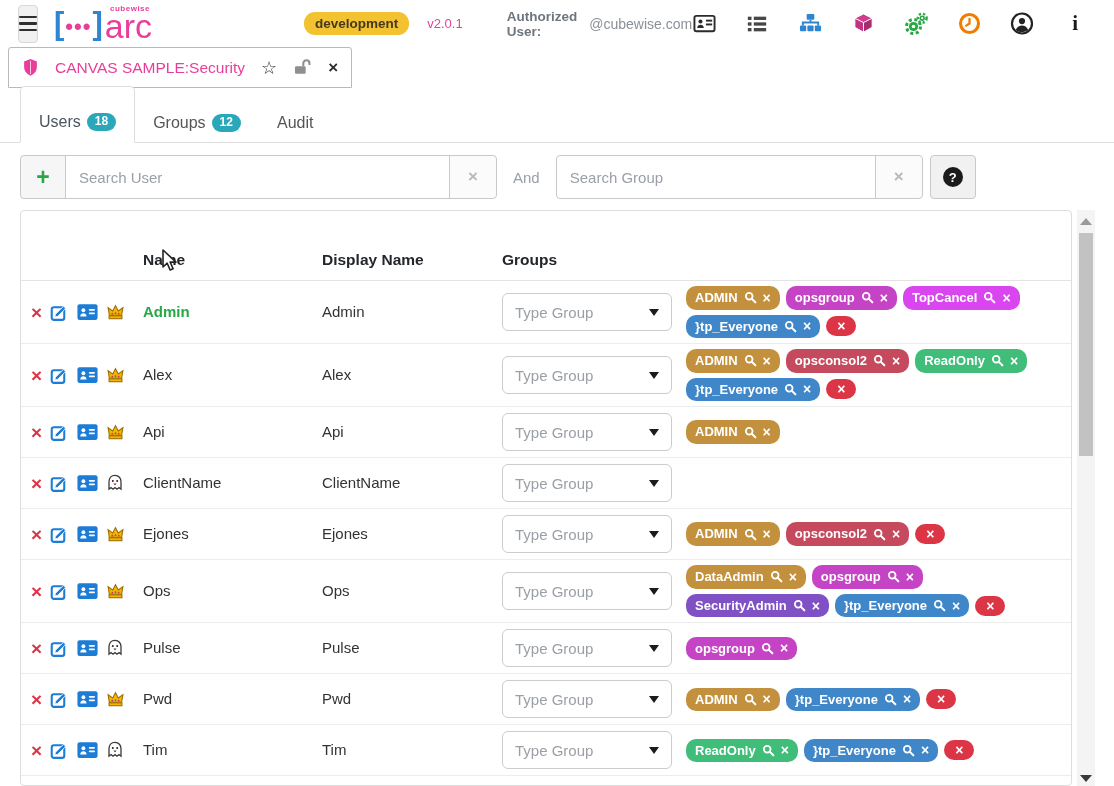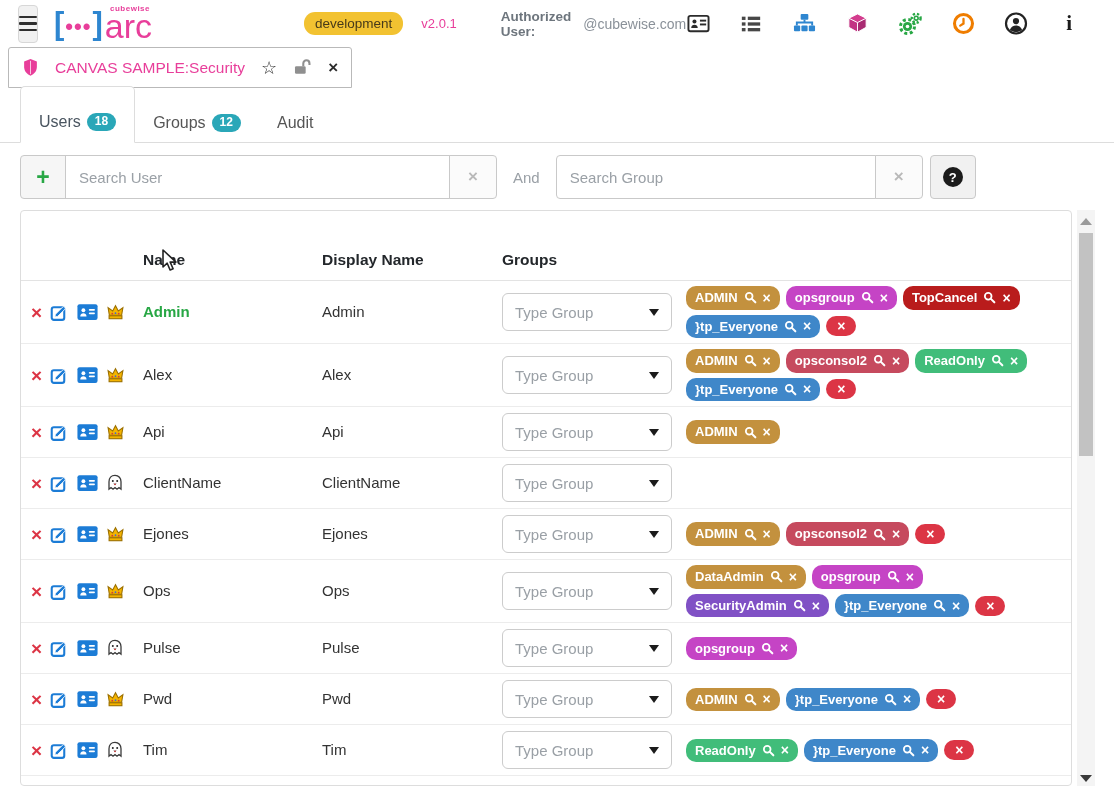--- a/index.html
+++ b/index.html
@@ -11,21 +11,21 @@
   
   .topbar { display:flex; align-items:center; height:47px; padding:0 34px 0 18px; }
   .burger { width:40px; height:38px; background:#f1f1f1; border:1px solid #d7d7d7; border-radius:4px;
             display:flex; flex-direction:column; justify-content:center; align-items:center; gap:4px; cursor:pointer; }
   .burger i { width:18px; height:2.6px; background:#2f2f2f; border-radius:1px; }
   .logo { position:relative; margin-left:16px; display:flex; align-items:center; height:40px; }
   .logo .cw { position:absolute; top:0px; left:56px; font-size:8px; font-weight:700; color:#e83e9a; letter-spacing:.5px; }
   .logo .br { color:#2e86d0; font-size:31px; font-weight:700; line-height:1; }
   .logo .dots { color:#e83e9a; font-size:22px; font-weight:900; letter-spacing:1px; margin:6px 1px 0; line-height:1; }
   .logo .arc { color:#e83e9a; font-size:34px; line-height:1; margin-left:2px; margin-top:4px; }
-  .env-badge { margin-left:152px; background:#f2c231; color:#46391a; font-weight:400; font-size:13.5px;
+  .env-badge { margin-left:152px; background:#f2c231; color:#46391a; font-weight:700; font-size:13.5px;
                padding:4px 11px; border-radius:11px; }
   .version { margin-left:18px; color:#e83e9a; font-size:13px; }
   .auth-label { margin-left:44px; color:#6d757d; font-weight:700; font-size:13.5px; }
   .redact { width:26px; height:16px; margin-left:8px; background:#f4f4f4; border-radius:2px; }
   .auth-value { margin-left:4px; color:#8a9199; font-size:14px; }
   .top-icons { margin-left:auto; display:flex; align-items:center; gap:29px; }
   .tbi { width:24px; height:24px; display:flex; align-items:center; justify-content:center; cursor:pointer; }
   .info-i { font-family:"Liberation Serif", serif; font-weight:900; font-size:21px; color:#1b1b1b; }
   
   .doctab-row { height:41px; }
@@ -283,21 +283,21 @@
     <span class="tag-label">opsgroup</span>
     <span class="tag-zoom">
       <svg width="13" height="13" viewBox="0 0 14 14">
                 <circle cx="5.6" cy="5.6" r="3.6" fill="none" stroke="#fff" stroke-width="1.9"></circle>
                 <line x1="8.5" y1="8.5" x2="12.2" y2="12.2" stroke="#fff" stroke-width="2.2" stroke-linecap="round"></line>
               </svg>
     </span>
     <span class="tag-x">×</span>
   </span>
 
-  <span class="tag" style="background: #b91c1c;">
+  <span class="tag" style="background: #d946ef;">
     <span class="tag-label">TopCancel</span>
     <span class="tag-zoom">
       <svg width="13" height="13" viewBox="0 0 14 14">
                 <circle cx="5.6" cy="5.6" r="3.6" fill="none" stroke="#fff" stroke-width="1.9"></circle>
                 <line x1="8.5" y1="8.5" x2="12.2" y2="12.2" stroke="#fff" stroke-width="2.2" stroke-linecap="round"></line>
               </svg>
     </span>
     <span class="tag-x">×</span>
   </span>
 

